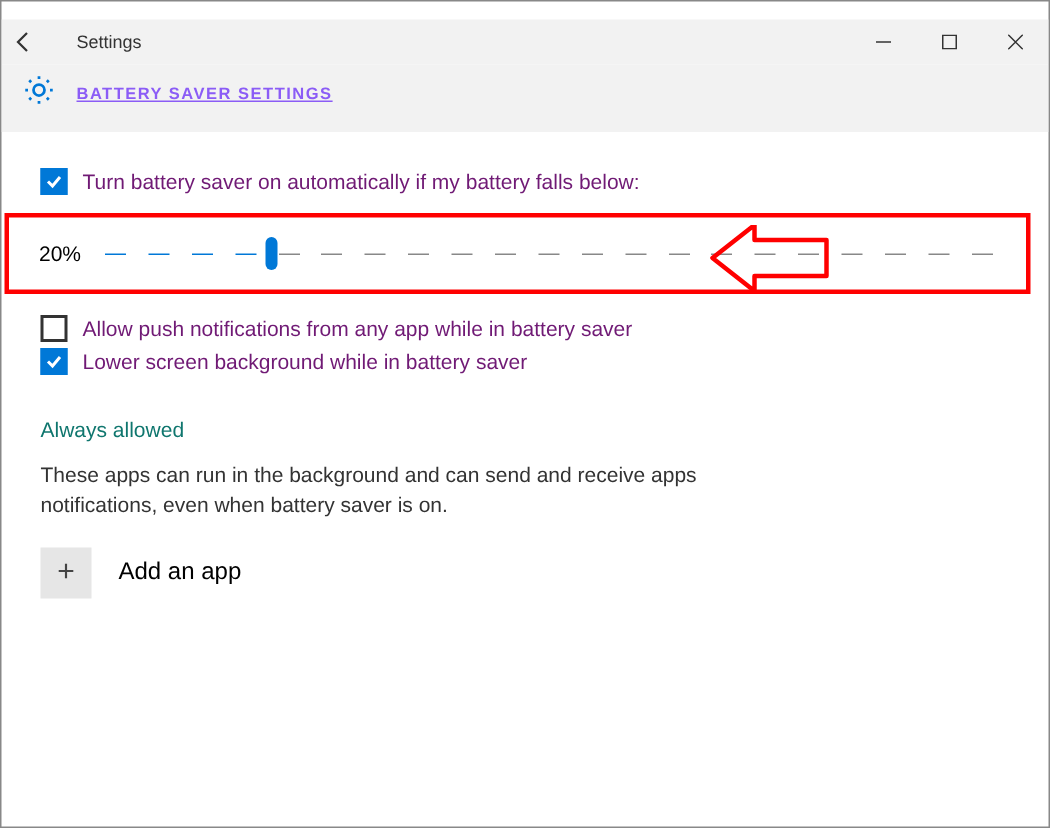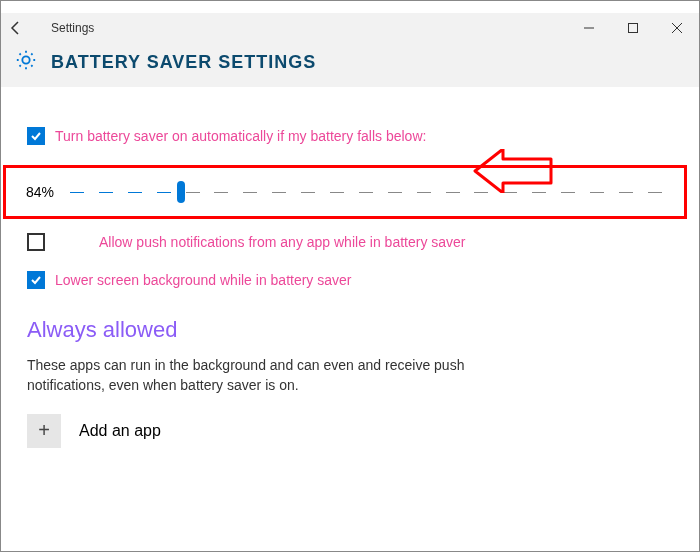--- a/index.html
+++ b/index.html
@@ -35,35 +35,36 @@
     display: flex; align-items: center; justify-content: center;
   }
   .header {
     background: #f2f2f2;
     display: flex;
     align-items: center;
     padding: 6px 14px 12px 14px;
   }
   .header .gear { margin-right: 14px; }
   .header .page-title {
-    font-size: 18px;
+    font-size: 11px;
     letter-spacing: 1px;
     font-weight: 600;
-    color: #0c4a6e;
+    color: #8b5cf6;
+    text-decoration: underline;
   }
   .content {
     padding: 20px 26px 0 26px;
     position: relative;
   }
   .row {
     display: flex;
     align-items: center;
-    margin: 20px 0;
-    font-size: 14px;
-    color: #ec4899;
+    margin: 4px 0;
+    font-size: 14px;
+    color: #701a75;
   }
   .cbox {
     width: 18px; height: 18px;
     border: 2px solid #333;
     margin-right: 10px;
     display: flex; align-items: center; justify-content: center;
     flex-shrink: 0;
   }
   .cbox.checked {
     background: #0078d7;
@@ -107,23 +108,23 @@
     background: #0078d7;
     border-radius: 4px;
   }
   .arrow-annot {
     position: absolute;
     left: 472px;
     top: 62px;
   }
   h2.sect {
     font-weight: 400;
-    font-size: 22px;
+    font-size: 14px;
     margin: 28px 0 12px 0;
-    color: #8b5cf6;
+    color: #0f766e;
   }
   .desc {
     font-size: 14px;
     color: #333;
     line-height: 1.45;
     max-width: 440px;
   }
   .addapp {
     display: flex;
     align-items: center;
@@ -181,21 +182,21 @@
   <div class="row">
     <div class="cbox checked">
       <svg width="12" height="12" viewBox="0 0 12 12">
           <path d="M2 6 L5 9 L10 3" stroke="#fff" stroke-width="2" fill="none"></path>
         </svg>
     </div>
     <span>Turn battery saver on automatically if my battery falls below:</span>
   </div>
 
   <div class="slider-box">
-    <span class="pct">84%</span>
+    <span class="pct">20%</span>
     <div class="slider-track">
       <div class="ticks">
         <span class="on"></span>
           <span class="on"></span>
           <span class="on"></span>
           <span class="on"></span>
         <span></span>
           <span></span>
           <span></span>
           <span></span>
@@ -216,38 +217,38 @@
       <div class="thumb"></div>
     </div>
   </div>
 
   <div class="arrow-annot">
     <svg width="80" height="44" viewBox="0 0 80 44">
       <path d="M78 10 L78 34 L30 34 L30 44 L2 22 L30 0 L30 10 Z" fill="none" stroke="#ff0000" stroke-width="3" stroke-linejoin="round"></path>
     </svg>
   </div>
 
-  <div class="row" style="margin-top:4px;gap:44px;">
+  <div class="row" style="margin-top:4px;">
     <div class="cbox">
       
     </div>
     <span>Allow push notifications from any app while in battery saver</span>
   </div>
 
   <div class="row">
     <div class="cbox checked">
       <svg width="12" height="12" viewBox="0 0 12 12">
           <path d="M2 6 L5 9 L10 3" stroke="#fff" stroke-width="2" fill="none"></path>
         </svg>
     </div>
     <span>Lower screen background while in battery saver</span>
   </div>
 
   <h2 class="sect">Always allowed</h2>
-  <div class="desc">These apps can run in the background and can even and receive push notifications, even when battery saver is on.</div>
+  <div class="desc">These apps can run in the background and can send and receive apps notifications, even when battery saver is on.</div>
 
   <div class="addapp">
     <div class="plusbtn">
       <span>+</span>
     </div>
     <span class="lbl">Add an app</span>
   </div>
 
 </div>
 

